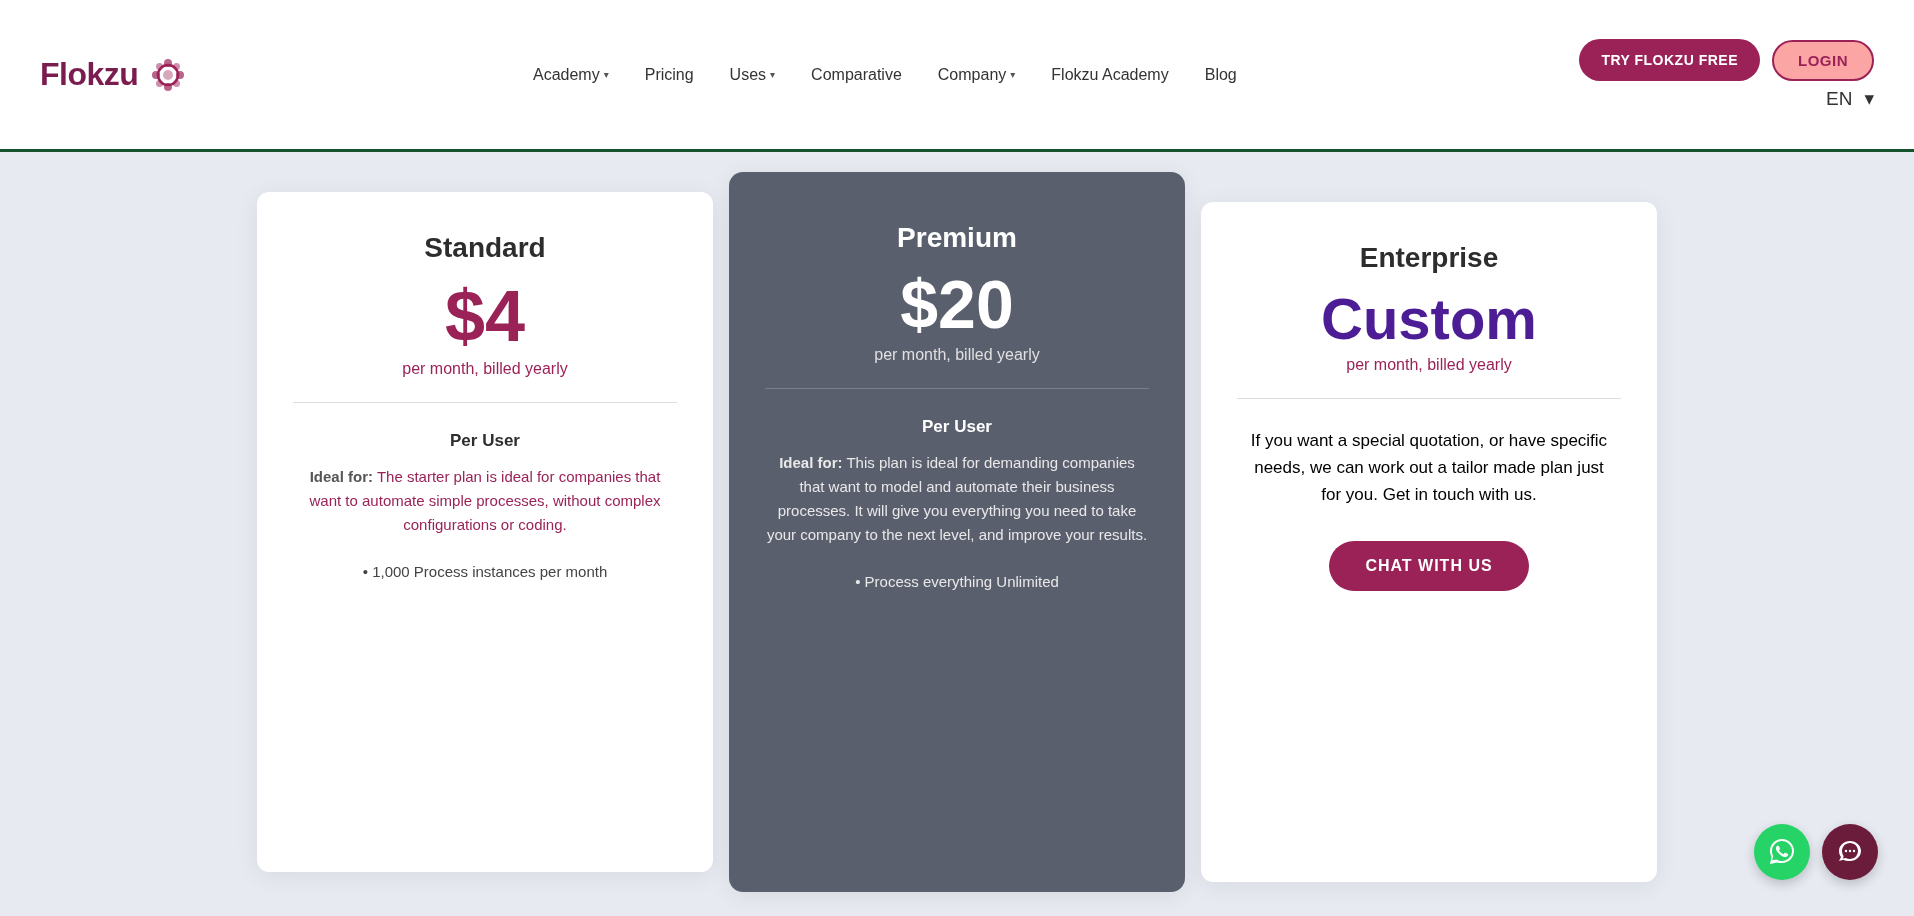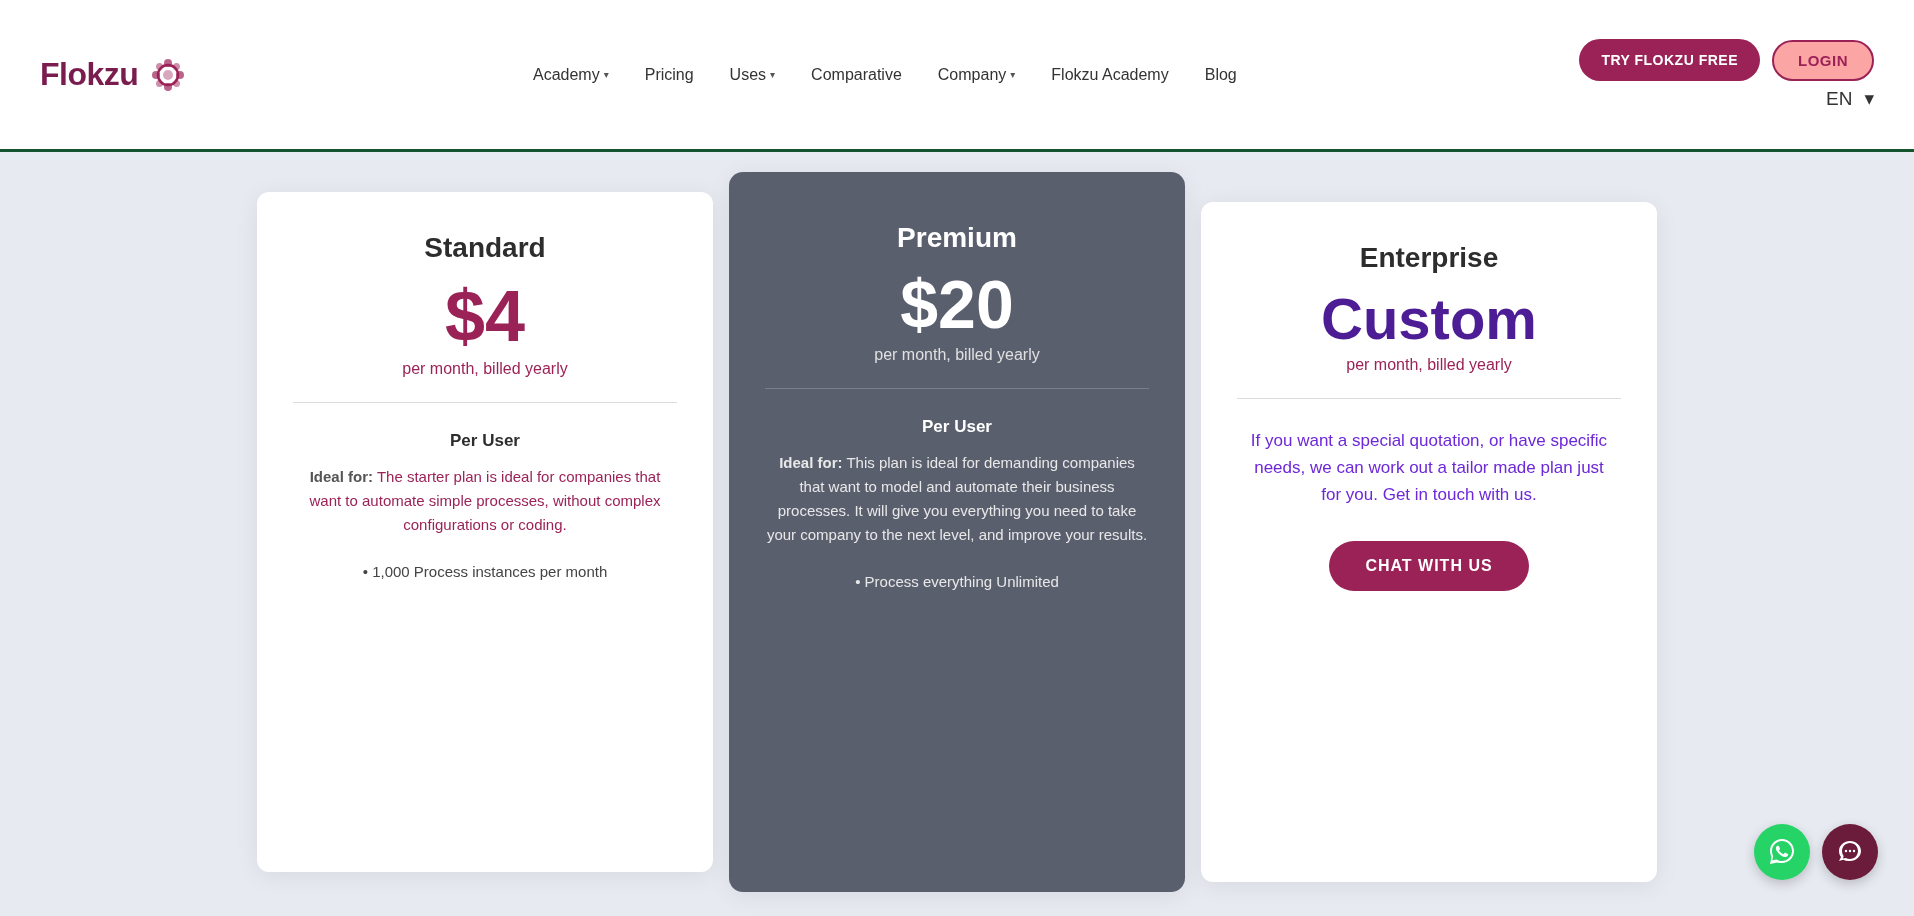--- a/index.html
+++ b/index.html
@@ -215,21 +215,21 @@
     .feature-list-premium li { color: #e8e8e8; }
     .feature-list li::before {
       content: '• ';
       color: #444;
     }
     .feature-list-premium li::before { color: #e8e8e8; }
 
     
     .enterprise-desc {
       font-size: 17px;
-      color: #6d28d9;
+      color: #000000;
       line-height: 1.6;
       margin-bottom: 32px;
       font-weight: 500;
       padding: 0 10px;
     }
 
     .btn-chat {
       background: #9b2257;
       color: #fff;
       border: none;

